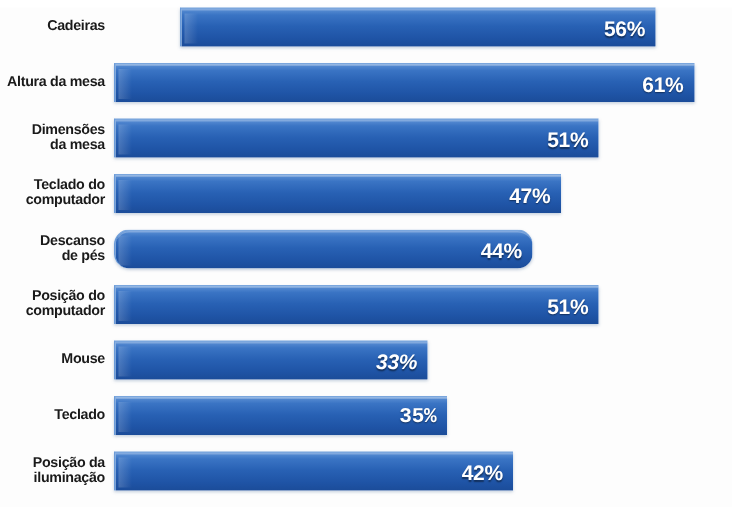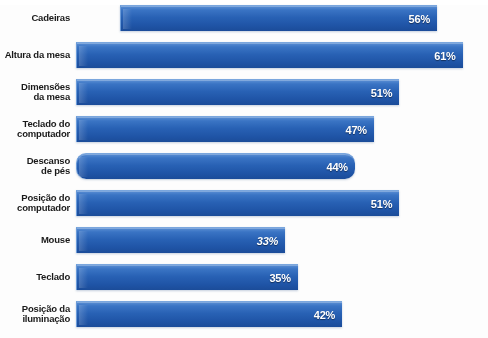--- a/index.html
+++ b/index.html
@@ -79,21 +79,21 @@
     width: 9px;
     height: 20px;
     background: linear-gradient(to right, rgba(255,255,255,0.18), rgba(255,255,255,0));
     pointer-events: none;
   }
 
   .bar-value {
     position: relative;
     z-index: 2;
     color: #ffffff;
-    font-size: 11px;
+    font-size: 14px;
     font-weight: bold;
     letter-spacing: -0.2px;
     padding-right: 7px;
     text-shadow: 0 1px 1px rgba(0,0,0,0.45);
   }
 </style>
 </head>
 <body>
 
 <div id="chart-root">
@@ -161,21 +161,21 @@
     <div class="bar-track">
       <div class="bar" style="width: 50.7692%; font-style: italic;">
         <span class="bar-value">33%</span>
       </div>
     </div>
   </div>
 
   <div class="bar-row">
     <div class="cat-label">Teclado</div>
     <div class="bar-track">
-      <div class="bar" style="width: 53.8462%;">
+      <div class="bar" style="width: 53.8462%; font-family: Liberation Mono, monospace;">
         <span class="bar-value">35%</span>
       </div>
     </div>
   </div>
 
   <div class="bar-row">
     <div class="cat-label">Posição da
 iluminação</div>
     <div class="bar-track">
       <div class="bar" style="width: 64.6154%;">

